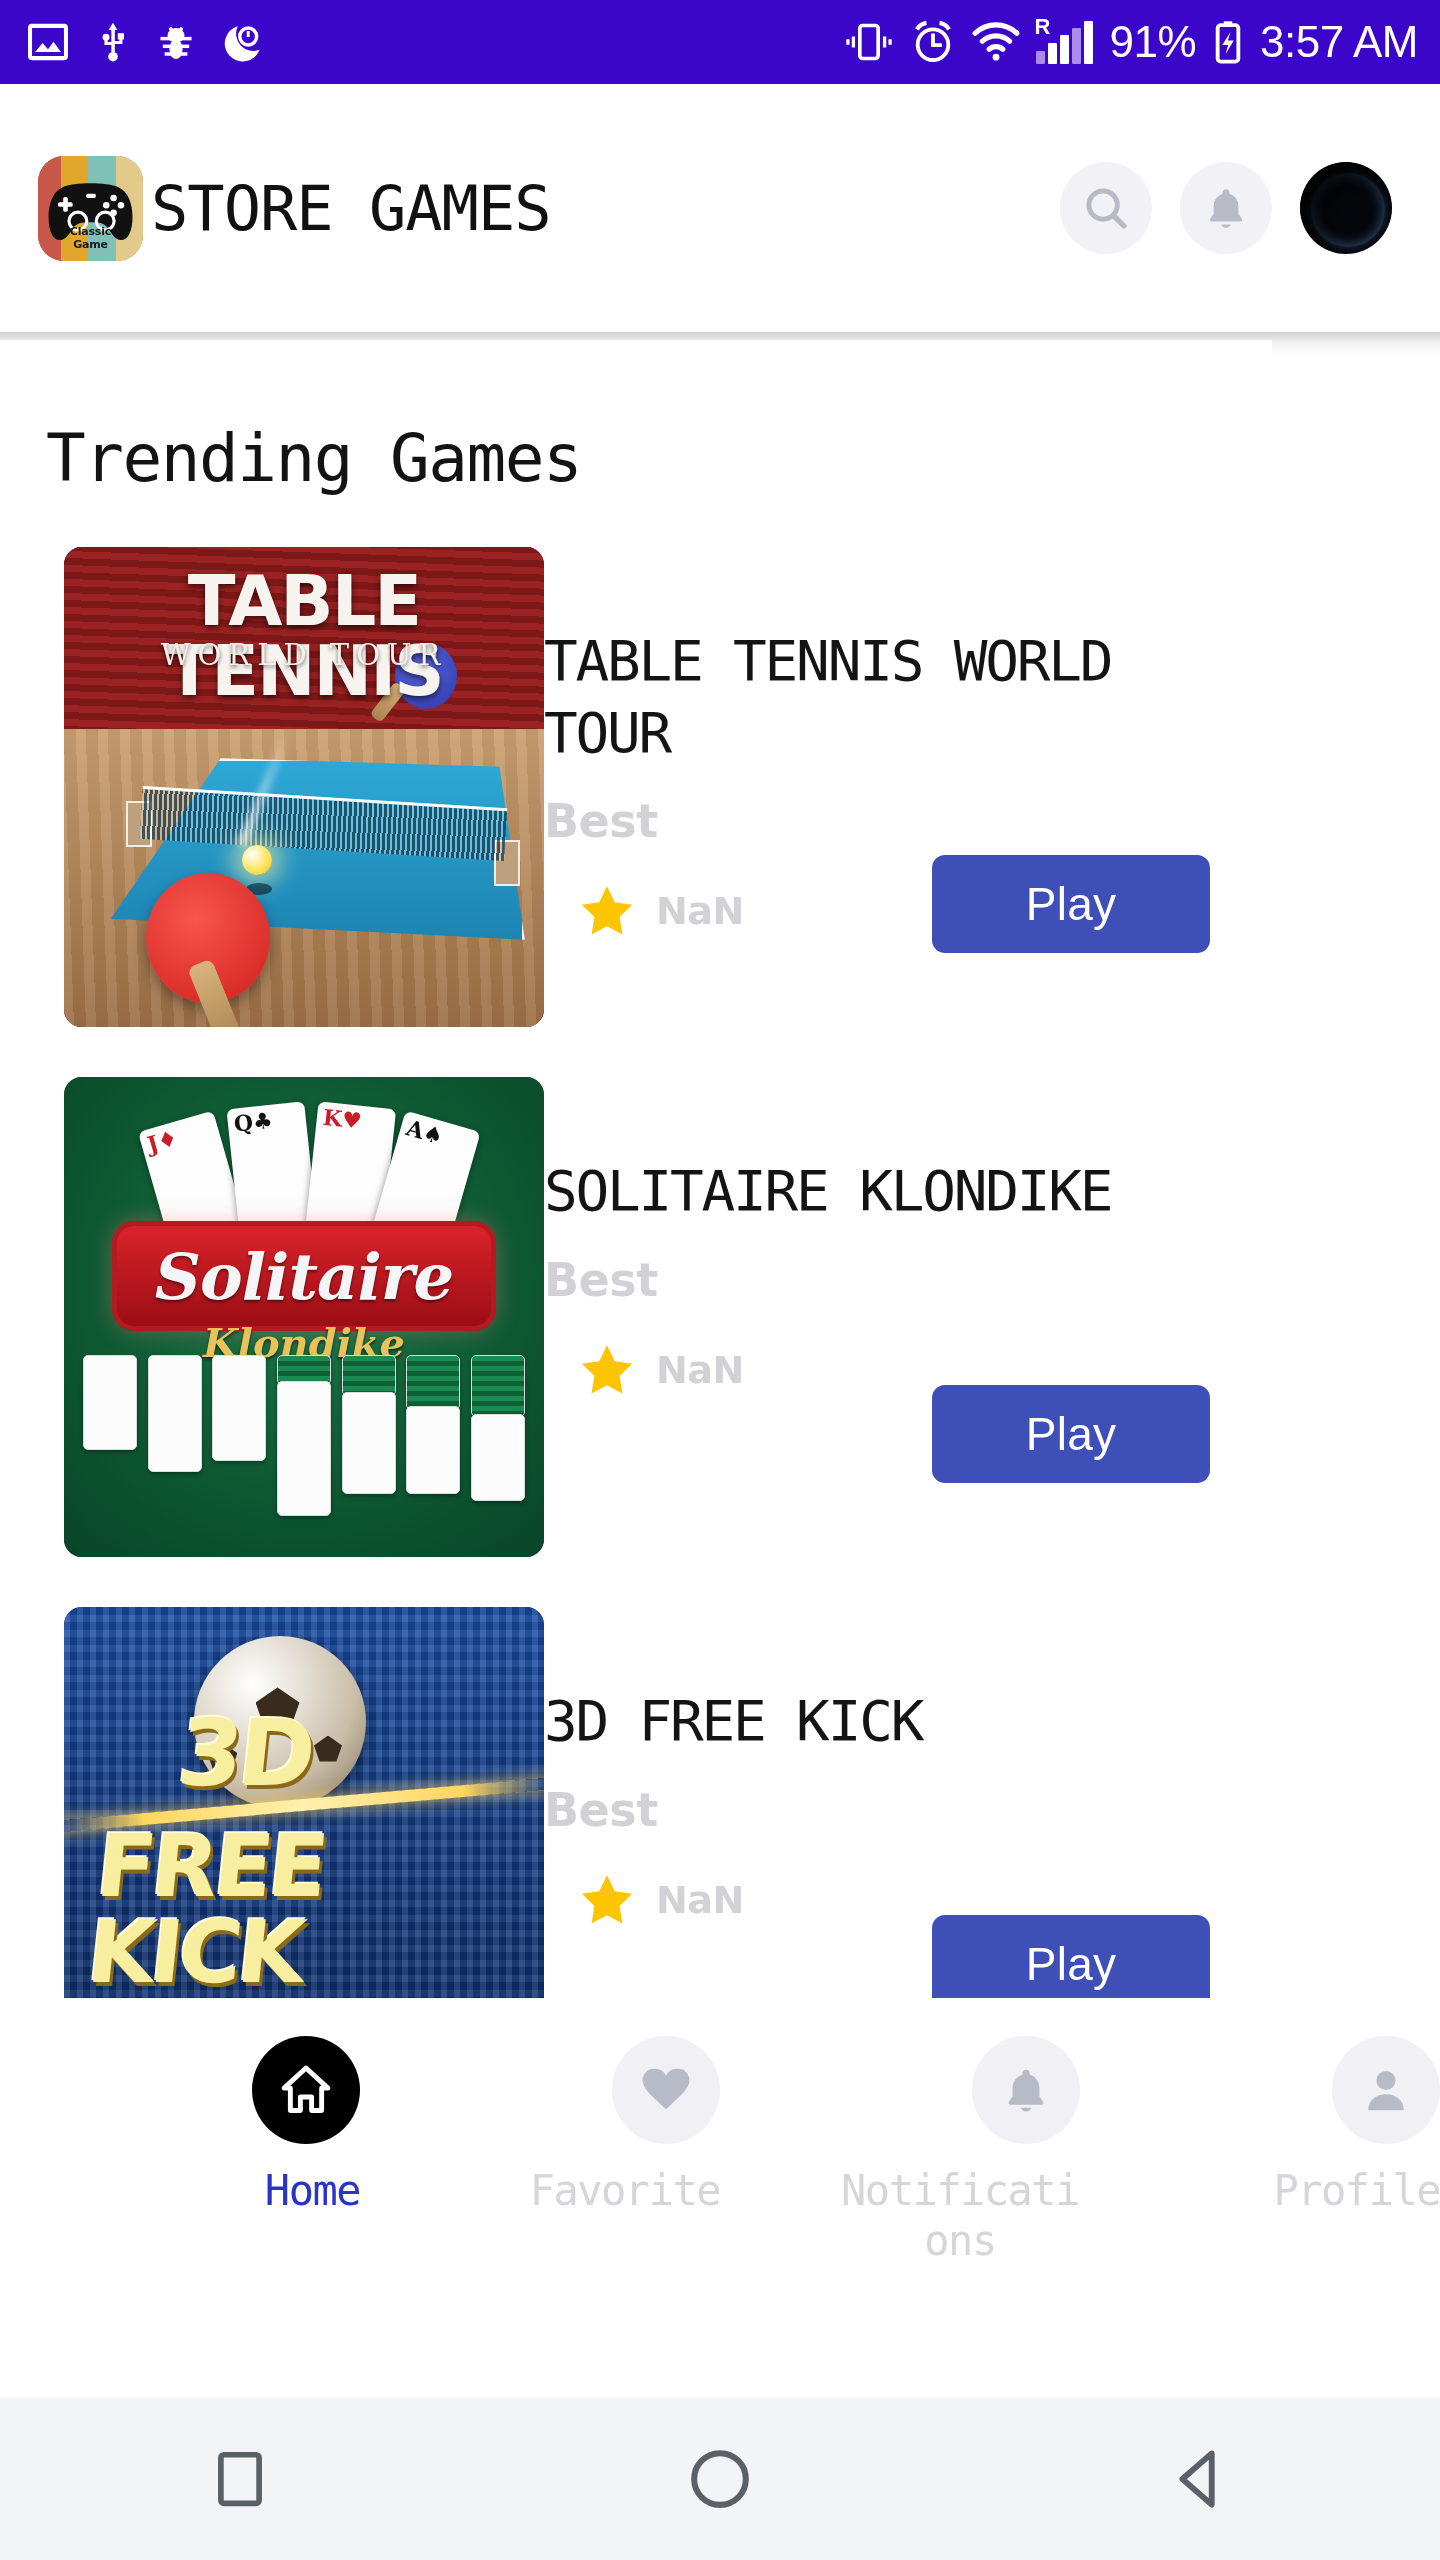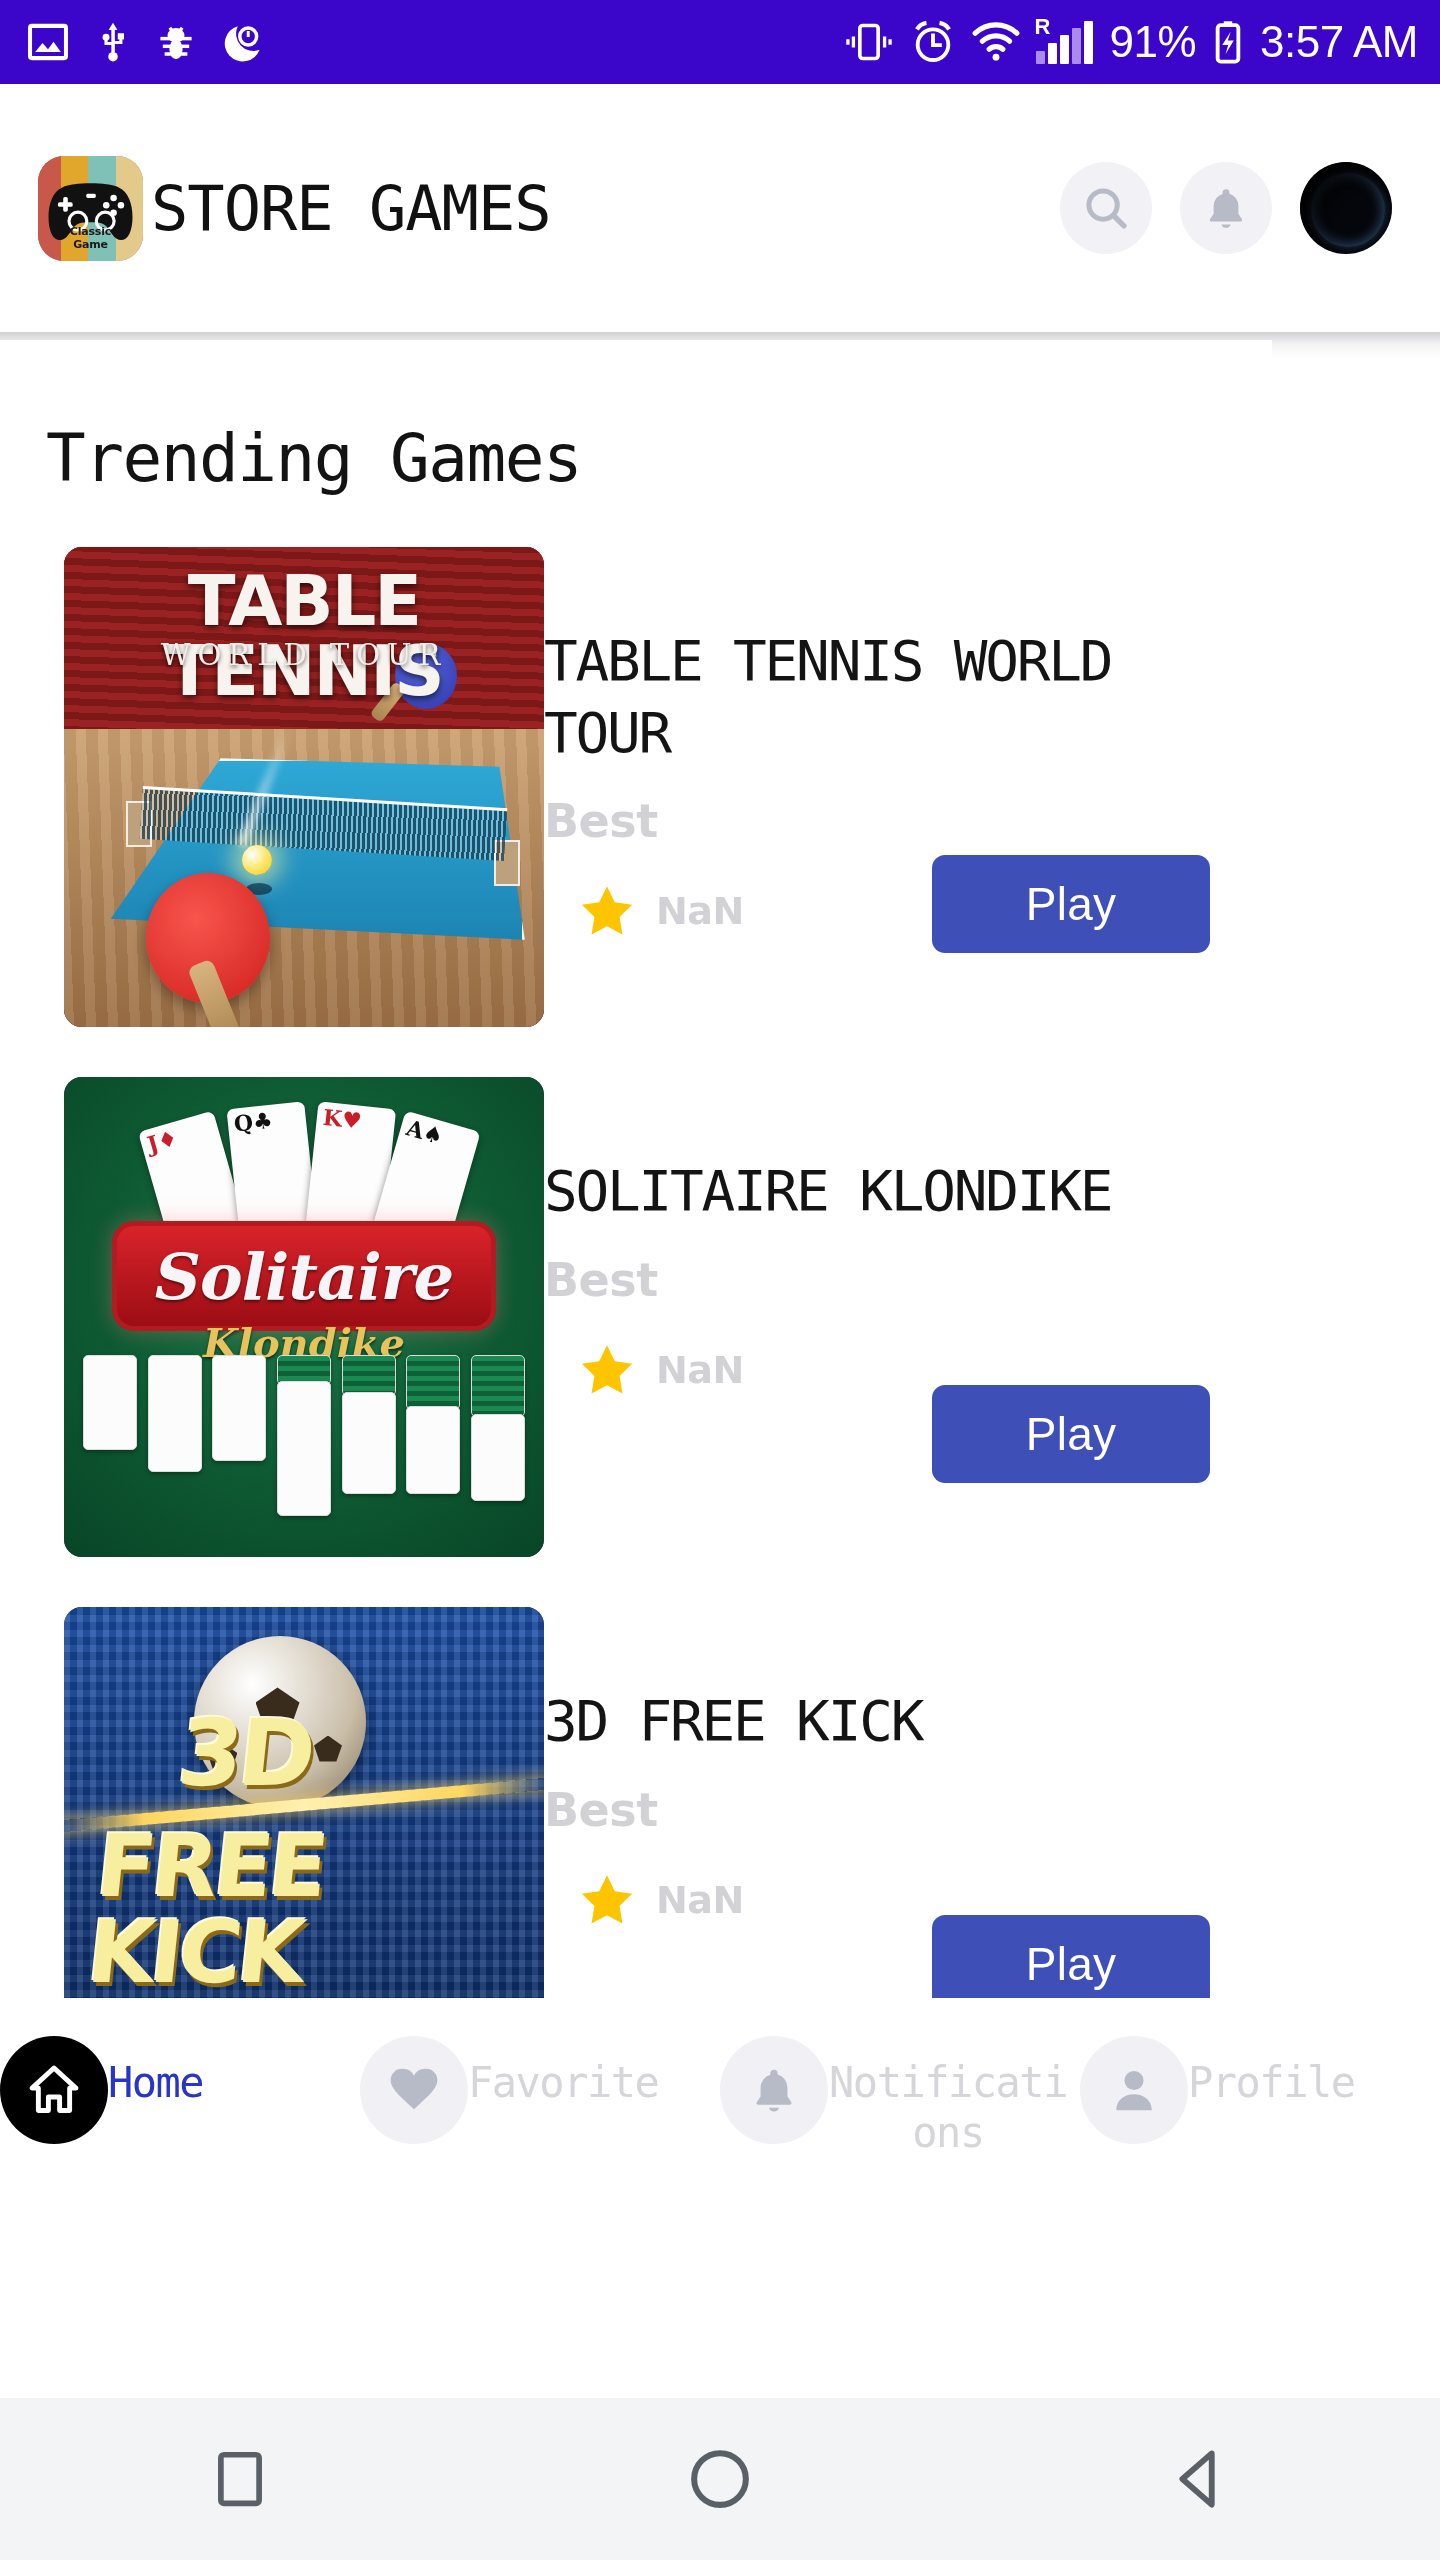--- a/index.html
+++ b/index.html
@@ -220,21 +220,21 @@
     color:#f7eea0; letter-spacing:-4px; line-height:1;
     text-shadow:3px 4px 0 #8a6a18, -2px -2px 0 #fffbd8; transform:skewX(-6deg); }
 
   
   .bottomnav {
     position:absolute; top:1998px; left:0; width:1440px; height:400px;
     background:#ffffff; display:flex; align-items:flex-start;
     padding-top:38px;
   }
   .nav-item {
-    flex:1 1 0; display:flex; align-items:flex-start; cursor:pointer;
+    flex:1 1 0; display:flex; flex-direction:column; align-items:flex-end; cursor:pointer;
   }
   .nav-ico-wrap {
     width:108px; height:108px; border-radius:50%;
     display:flex; align-items:center; justify-content:center;
     background:#f1f1f5;
   }
   .nav-ico-wrap.active { background:#000000; }
   .nav-label {
     margin-top:22px; font-family:"DejaVu Sans Mono", monospace;
     font-size:42px; color:#d6d6da; letter-spacing:-1.5px;

